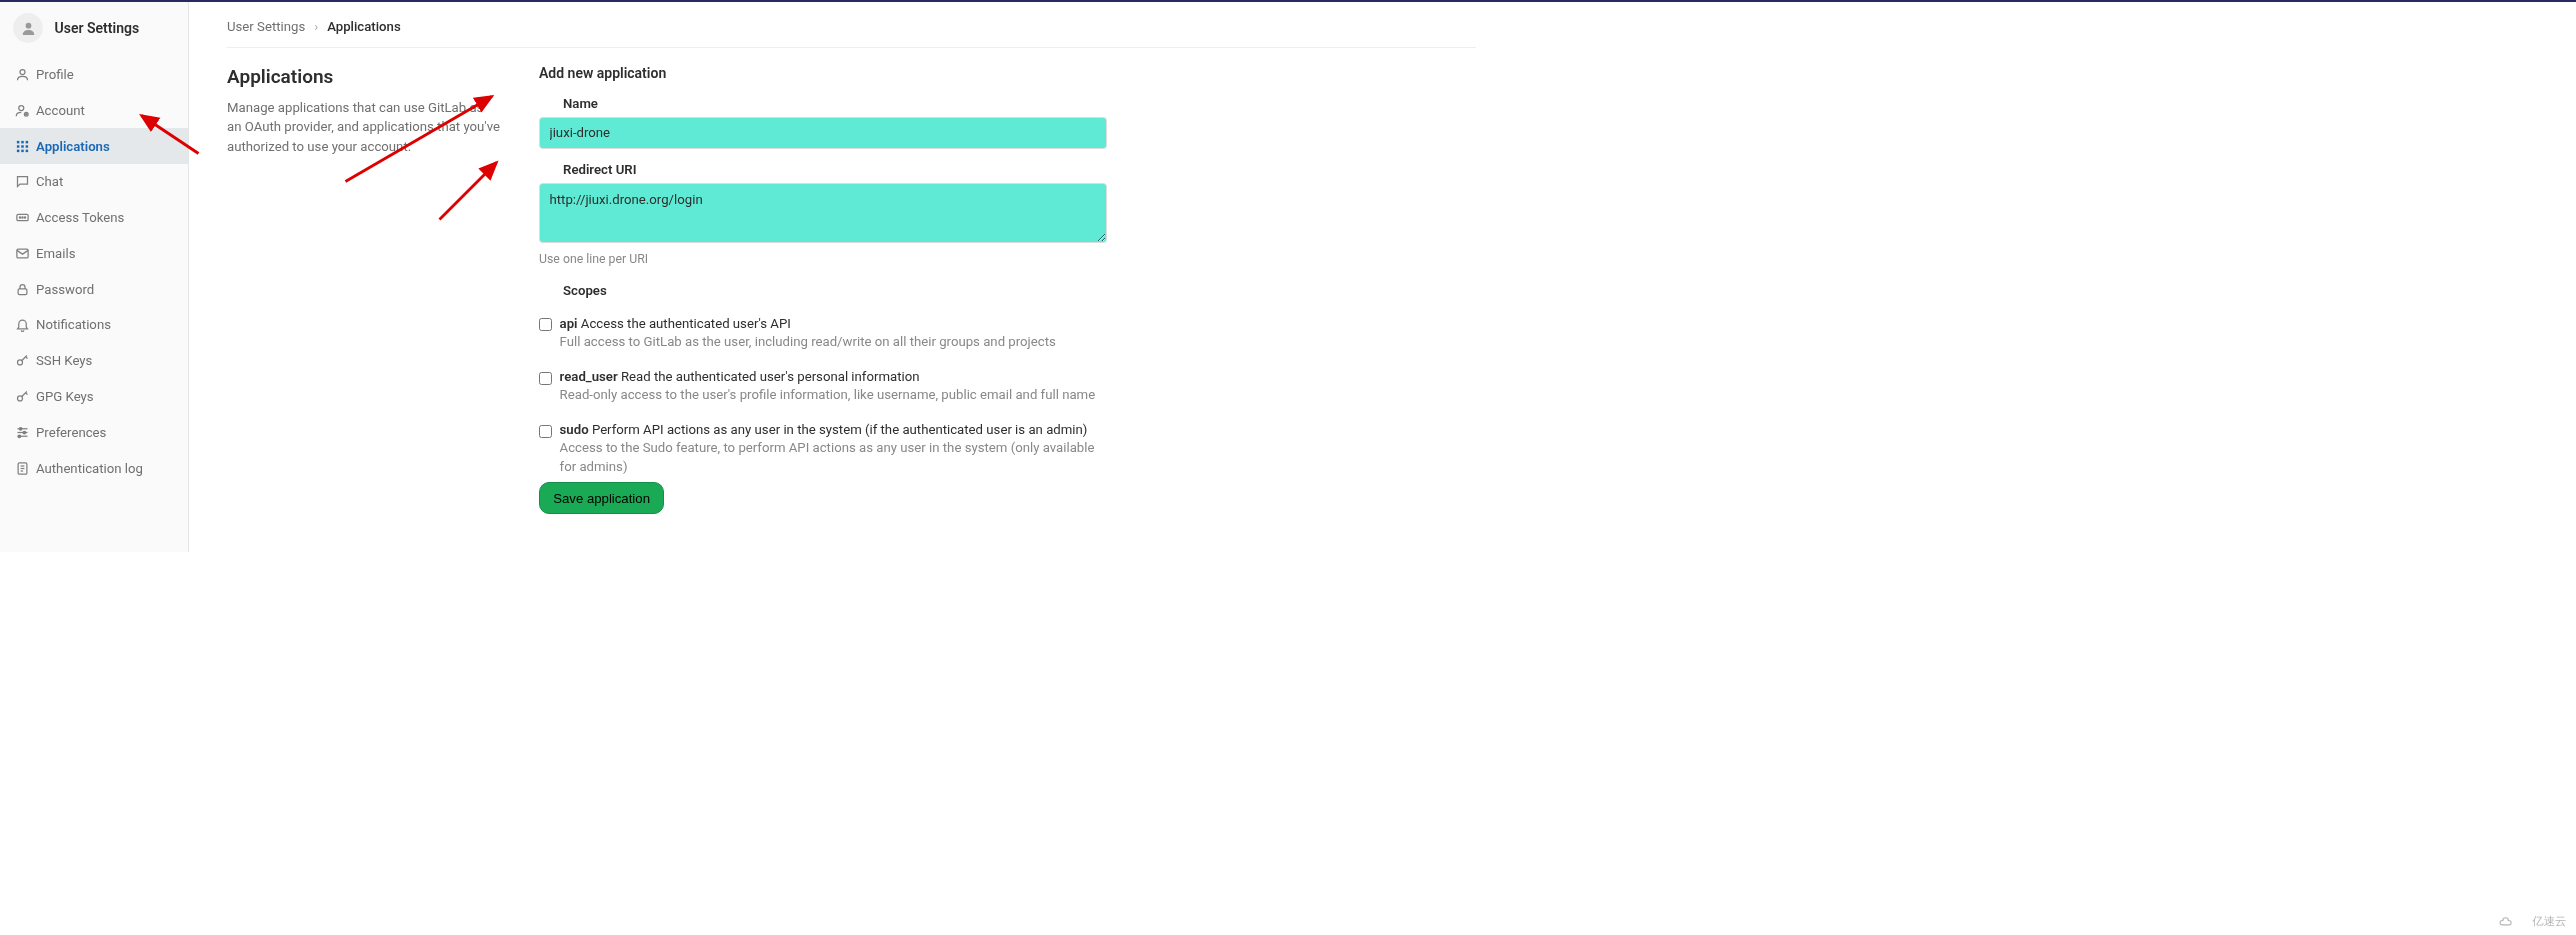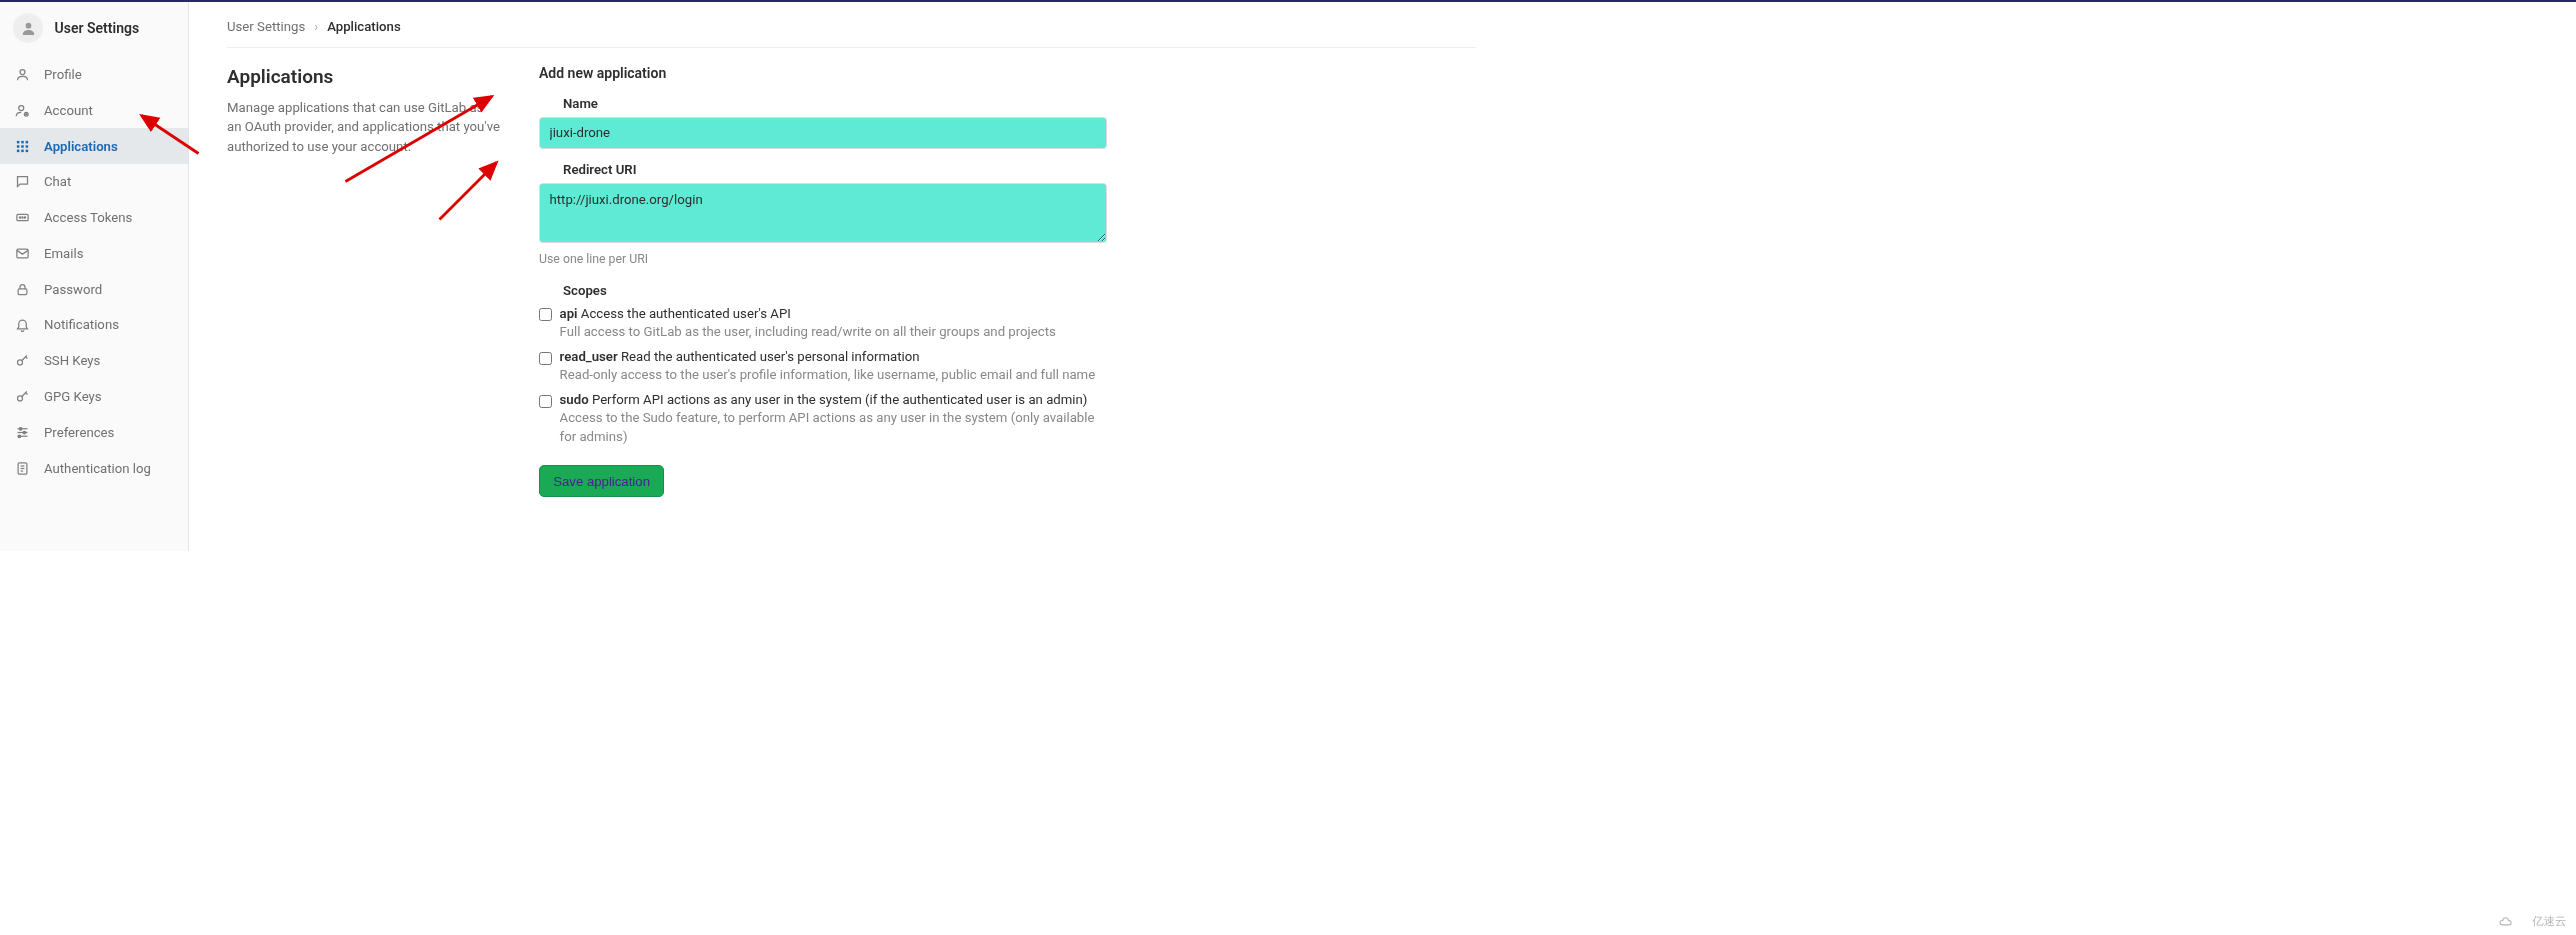--- a/index.html
+++ b/index.html
@@ -29,21 +29,21 @@
     width: 30px; height: 30px;
     border-radius: 50%;
     background: #eee;
     display: flex; align-items: center; justify-content: center;
     color: #999;
   }
   .sidebar-title { font-weight: 600; font-size: 14px; color: #2e2e2e; }
   .nav-item {
     display: flex;
     align-items: flex-end;
-    gap: 14px;
+    gap: 6px;
     padding: 10.4px 15px;
     color: #707070;
     cursor: pointer;
     font-size: 13.2px;
   }
   .nav-item.active {
     background: #e4e8eb;
     color: #1b69b6;
     font-weight: 600;
   }
@@ -82,32 +82,32 @@
     border: 0.9px solid #dcdcdc;
     border-radius: 3.8px;
     padding: 7.6px 9.5px;
     font-size: 13.2px;
     font-family: inherit;
     color: #2e2e2e;
     background: #5eead4;
   }
   textarea { resize: vertical; height: 60px; }
   .hint { color: #888; font-size: 12.3px; margin-top: 5.7px; }
-  .scope-row { display: flex; align-items: flex-start; gap: 7.6px; margin-top: 8px; }
+  .scope-row { display: flex; align-items: flex-start; gap: 7.6px; margin-top: 18px; }
   .scope-row input[type=checkbox] { margin-top: 2.8px; }
   .scope-text { flex: 1; }
   .scope-line1 { color: #2e2e2e; font-size: 13.2px; }
   .scope-line1 b { font-weight: 600; }
   .scope-line2 { color: #888; font-size: 13.2px; margin-top: 1.9px; line-height: 1.4; padding-left: 0; }
   .btn-save {
-    margin-top: 19px;
+    margin-top: 6px;
     background: #1aaa55;
-    color: #4c1d95;
+    color: #000000;
     border: 0.9px solid #168f48;
-    border-radius: 5px;
+    border-radius: 10px;
     padding: 7.6px 13.2px;
     font-size: 13.2px;
     cursor: pointer;
   }
   
   .arrow-svg { position: absolute; pointer-events: none; }
   .watermark {
     position: fixed;
     right: 9.5px; bottom: 5.7px;
     color: #b5b5b5;

